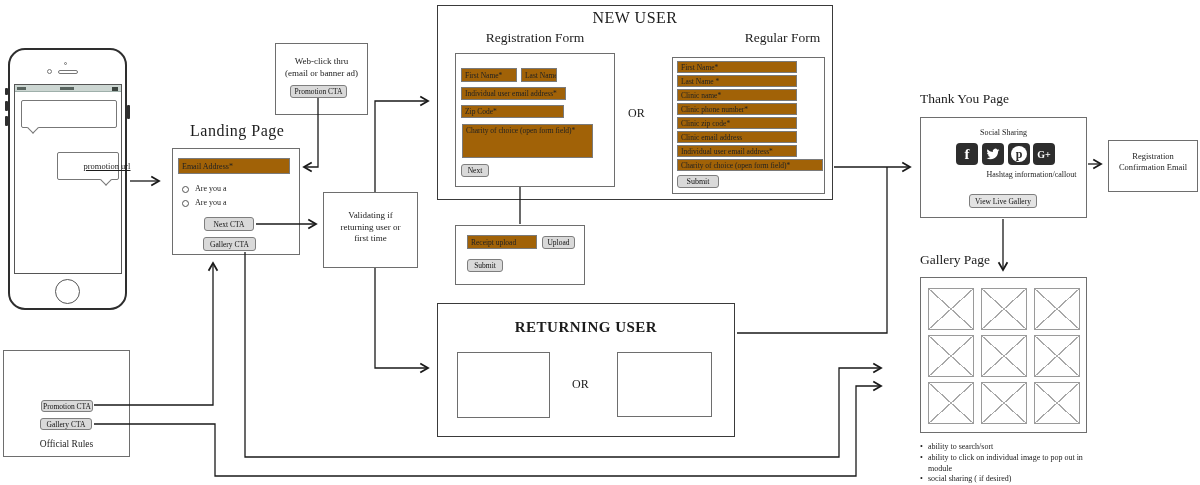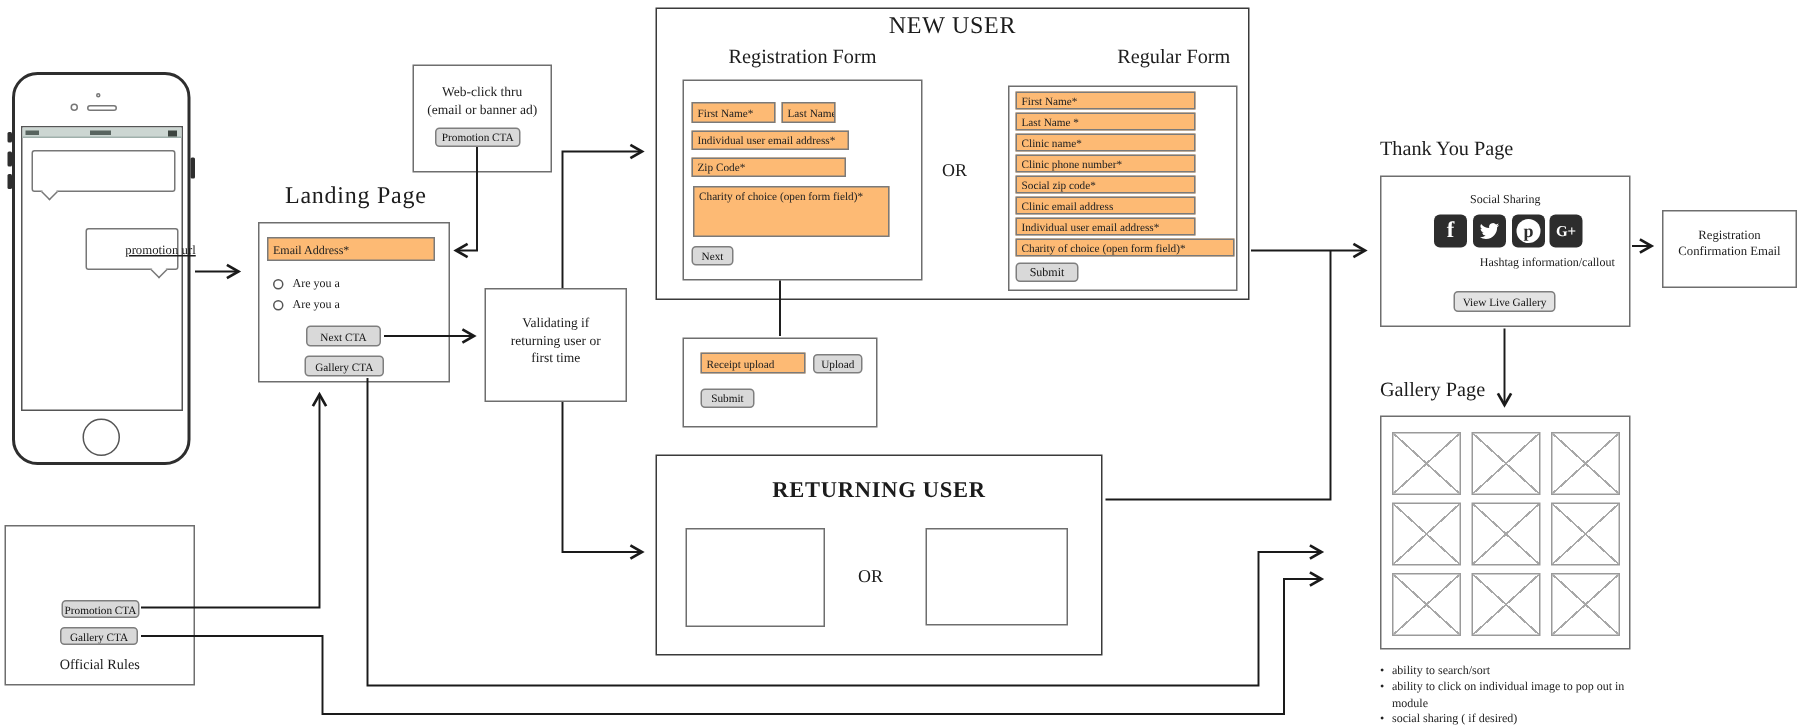--- a/index.html
+++ b/index.html
@@ -4,21 +4,21 @@
 <style>
   * { margin:0; padding:0; box-sizing:border-box; }
   body { background:#fff; font-family:"Liberation Serif", serif; }
   #canvas { position:relative; width:1200px; height:485px; background:#fff; overflow:hidden; }
 
   .abs { position:absolute; }
   .box { position:absolute; border:1px solid #6e6e6e; background:#fff; }
   .box-strong { position:absolute; border:1.5px solid #3a3a3a; background:#fff; }
   .lbl { position:absolute; color:#1c1c1c; }
   .center { text-align:center; }
-  .input { position:absolute; border:1px solid #7a7a7a; background:#fdba74; font-size:7.5px; color:#222;
+  .input { position:absolute; border:1px solid #7a7a7a; background:#a16207; font-size:7.5px; color:#222;
            padding-left:3px; line-height:12px; overflow:hidden; white-space:nowrap; }
   .btn { position:absolute; border:1px solid #7e7e7e; background:#d9d9d9; border-radius:3px;
          font-size:7.5px; color:#111; text-align:center; line-height:11px; overflow:hidden; }
   .title-lg { font-size:16px; font-weight:normal; letter-spacing:.5px; }
   .title-md { font-size:13.5px; }
   .radio { position:absolute; width:7px; height:7px; border:1px solid #555; border-radius:50%; background:#fff; }
   .xcell { position:absolute; border:1px solid #9a9a9a; background:
            linear-gradient(to top right, transparent calc(50% - 0.6px), #a8a8a8 calc(50% - 0.6px), #a8a8a8 calc(50% + 0.6px), transparent calc(50% + 0.6px)),
            linear-gradient(to bottom right, transparent calc(50% - 0.6px), #a8a8a8 calc(50% - 0.6px), #a8a8a8 calc(50% + 0.6px), transparent calc(50% + 0.6px)); }
   .sicon { position:absolute; width:22px; height:22px; background:#2d2d2d; border-radius:4px;
@@ -96,21 +96,21 @@
   <div class="btn" style="left:461px; top:164px; width:28px; height:13px; line-height:12px;">Next</div>
 
   <div class="lbl" style="left:628px; top:106px; font-size:12px;">OR</div>
 
   <div class="lbl center title-md" style="left:706px; top:30px; width:153px;">Regular Form</div>
   <div class="box" style="left:672px; top:57px; width:153px; height:137px;"></div>
   <div class="input" style="left:677px; top:61px; width:120px; height:12px; line-height:11px;">First Name*</div>
   <div class="input" style="left:677px; top:75px; width:120px; height:12px; line-height:11px;">Last Name *</div>
   <div class="input" style="left:677px; top:89px; width:120px; height:12px; line-height:11px;">Clinic name*</div>
   <div class="input" style="left:677px; top:103px; width:120px; height:12px; line-height:11px;">Clinic phone number*</div>
-  <div class="input" style="left:677px; top:117px; width:120px; height:12px; line-height:11px;">Social zip code*</div>
+  <div class="input" style="left:677px; top:117px; width:120px; height:12px; line-height:11px;">Clinic zip code*</div>
   <div class="input" style="left:677px; top:131px; width:120px; height:12px; line-height:11px;">Clinic email address</div>
   <div class="input" style="left:677px; top:145px; width:120px; height:12px; line-height:11px;">Individual user email address*</div>
   <div class="input" style="left:677px; top:159px; width:146px; height:12px; line-height:11px;">Charity of choice (open form field)*</div>
   <div class="btn" style="left:677px; top:175px; width:42px; height:13px; line-height:12px; font-size:8px;">Submit</div>
 
   <div class="box" style="left:455px; top:225px; width:130px; height:60px;"></div>
   <div class="input" style="left:467px; top:235px; width:70px; height:14px; line-height:13px;">Receipt upload</div>
   <div class="btn" style="left:542px; top:236px; width:33px; height:13px; line-height:12px;">Upload</div>
   <div class="btn" style="left:467px; top:259px; width:36px; height:13px; line-height:12px;">Submit</div>
 

